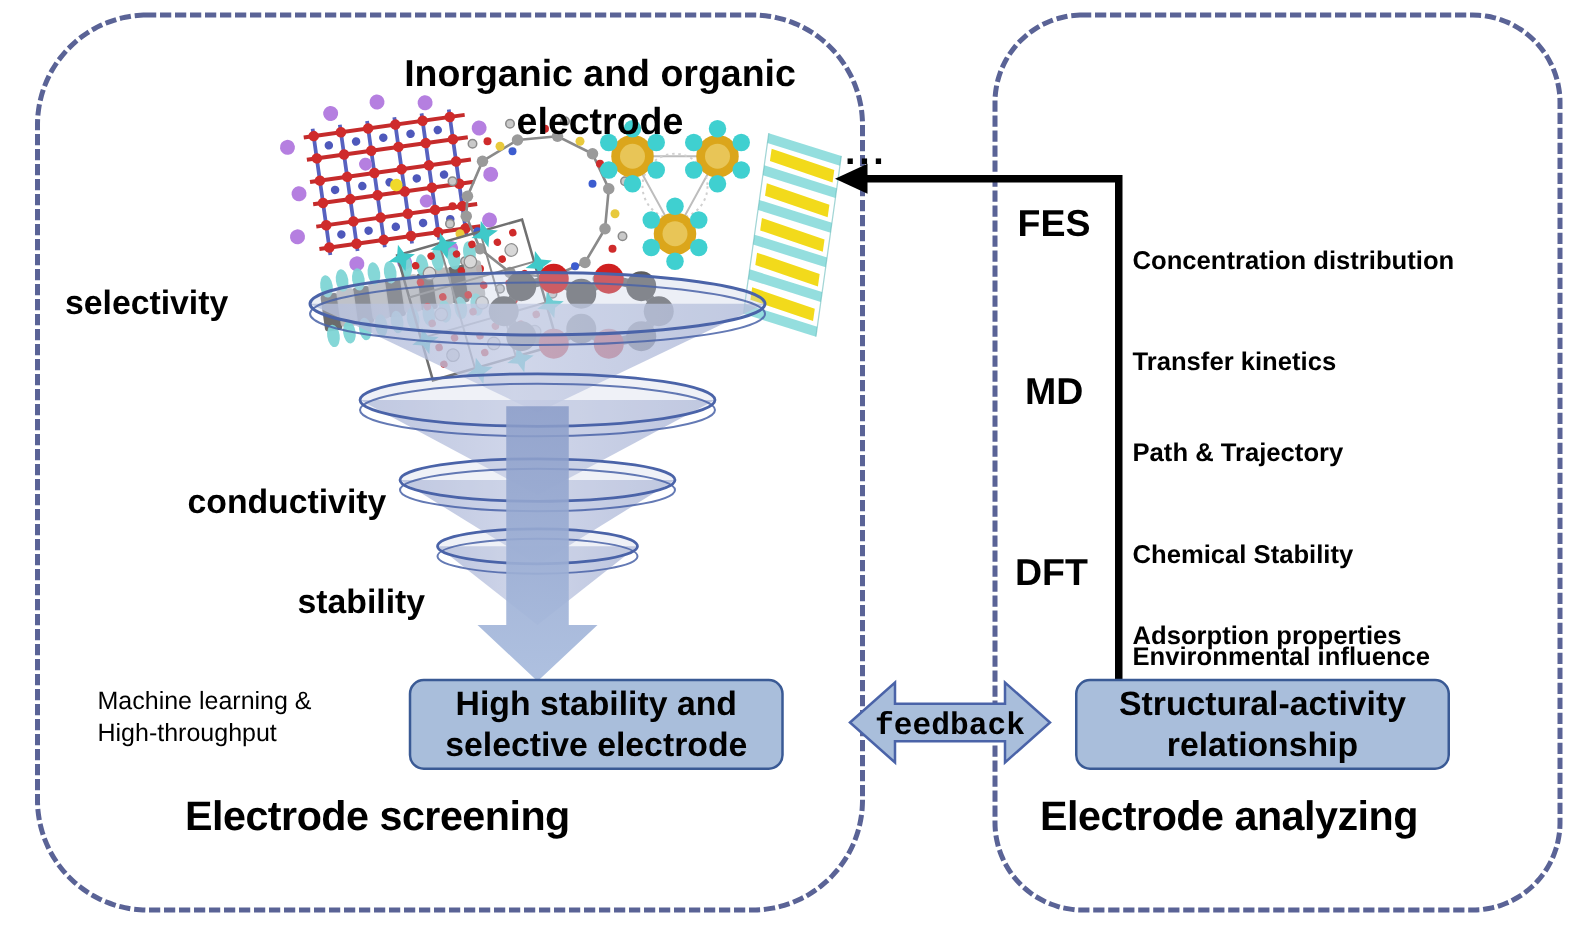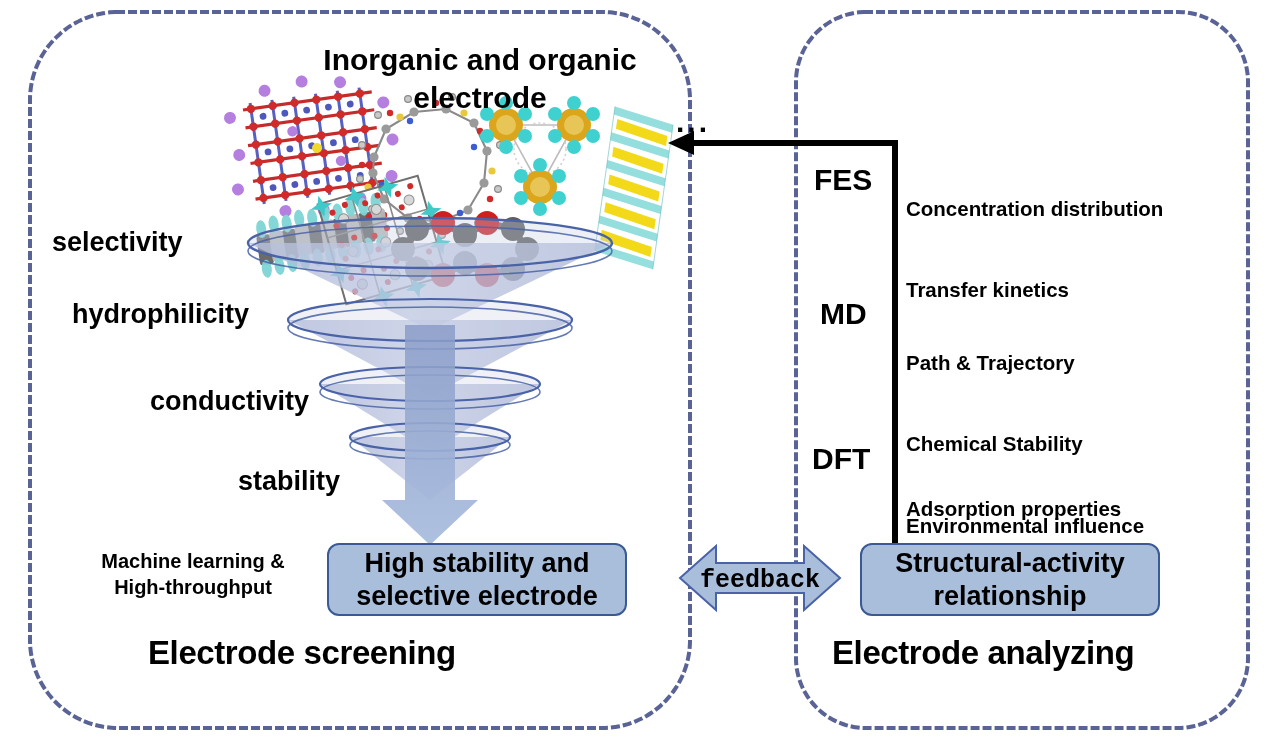--- a/index.html
+++ b/index.html
@@ -6,21 +6,21 @@
   body{width:1268px;height:742px;position:relative;overflow:hidden;
        font-family:"Liberation Sans","DejaVu Sans",sans-serif;}
   .stage{position:absolute;inset:0;width:1268px;height:742px;}
   svg.layer{position:absolute;left:0;top:0;width:1268px;height:742px;}
   .txt{position:absolute;color:#000;font-weight:bold;white-space:pre;line-height:1.18;}
   .panel-title{font-size:33px;font-weight:bold;letter-spacing:-0.4px;}
   .funnel-label{font-size:27px;font-weight:bold;}
   .method-label{font-size:30px;font-weight:bold;}
   .detail-list{font-size:20.5px;font-weight:bold;line-height:1.33;}
   .box-text{font-size:27px;font-weight:bold;text-align:center;line-height:1.2;}
-  .ml-text{font-size:20px;font-weight:bold;text-align:center;line-height:1.3;}
+  .ml-text{font-size:20px;font-weight:normal;text-align:left;line-height:1.3;}
   .feedback-text{font-size:25px;font-weight:bold;}
   .head-title{font-size:30px;font-weight:bold;text-align:center;line-height:1.25;margin-top:17px;}
   .ellipsis{font-size:30px;font-weight:bold;letter-spacing:3px;}
   .rbox{position:absolute;box-sizing:border-box;display:flex;align-items:center;
         justify-content:center;border:2px solid #3a5a95;border-radius:12px;
         background:#a9bedb;}
 </style>
 </head>
 <body>
 
@@ -416,21 +416,20 @@
       <path d="M893,148 L893,500" stroke="#000" stroke-width="0" fill="none"></path>
     </g>
   </svg>
 
   <div class="txt head-title" style="left: 300px; top: 24px; width: 360px; white-space: pre-line;">Inorganic and organic
 electrode</div>
 
   <div class="txt ellipsis" style="left:676px;top:104px;">...</div>
 
   <div class="txt funnel-label" style="left:52px;top:227px;">selectivity</div>
-  <div class="txt funnel-label" style="left:72px;top:299px;">hydrophilicity</div>
   <div class="txt funnel-label" style="left:150px;top:386px;">conductivity</div>
   <div class="txt funnel-label" style="left:238px;top:466px;">stability</div>
 
   <div class="txt method-label" style="left:814px;top:162px;">FES</div>
   <div class="txt method-label" style="left:820px;top:296px;">MD</div>
   <div class="txt method-label" style="left:812px;top:441px;">DFT</div>
 
   <div class="txt detail-list" style="left:906px;top:140px;">
     <div>Concentration distribution</div>
     <div>Transfer kinetics</div>

